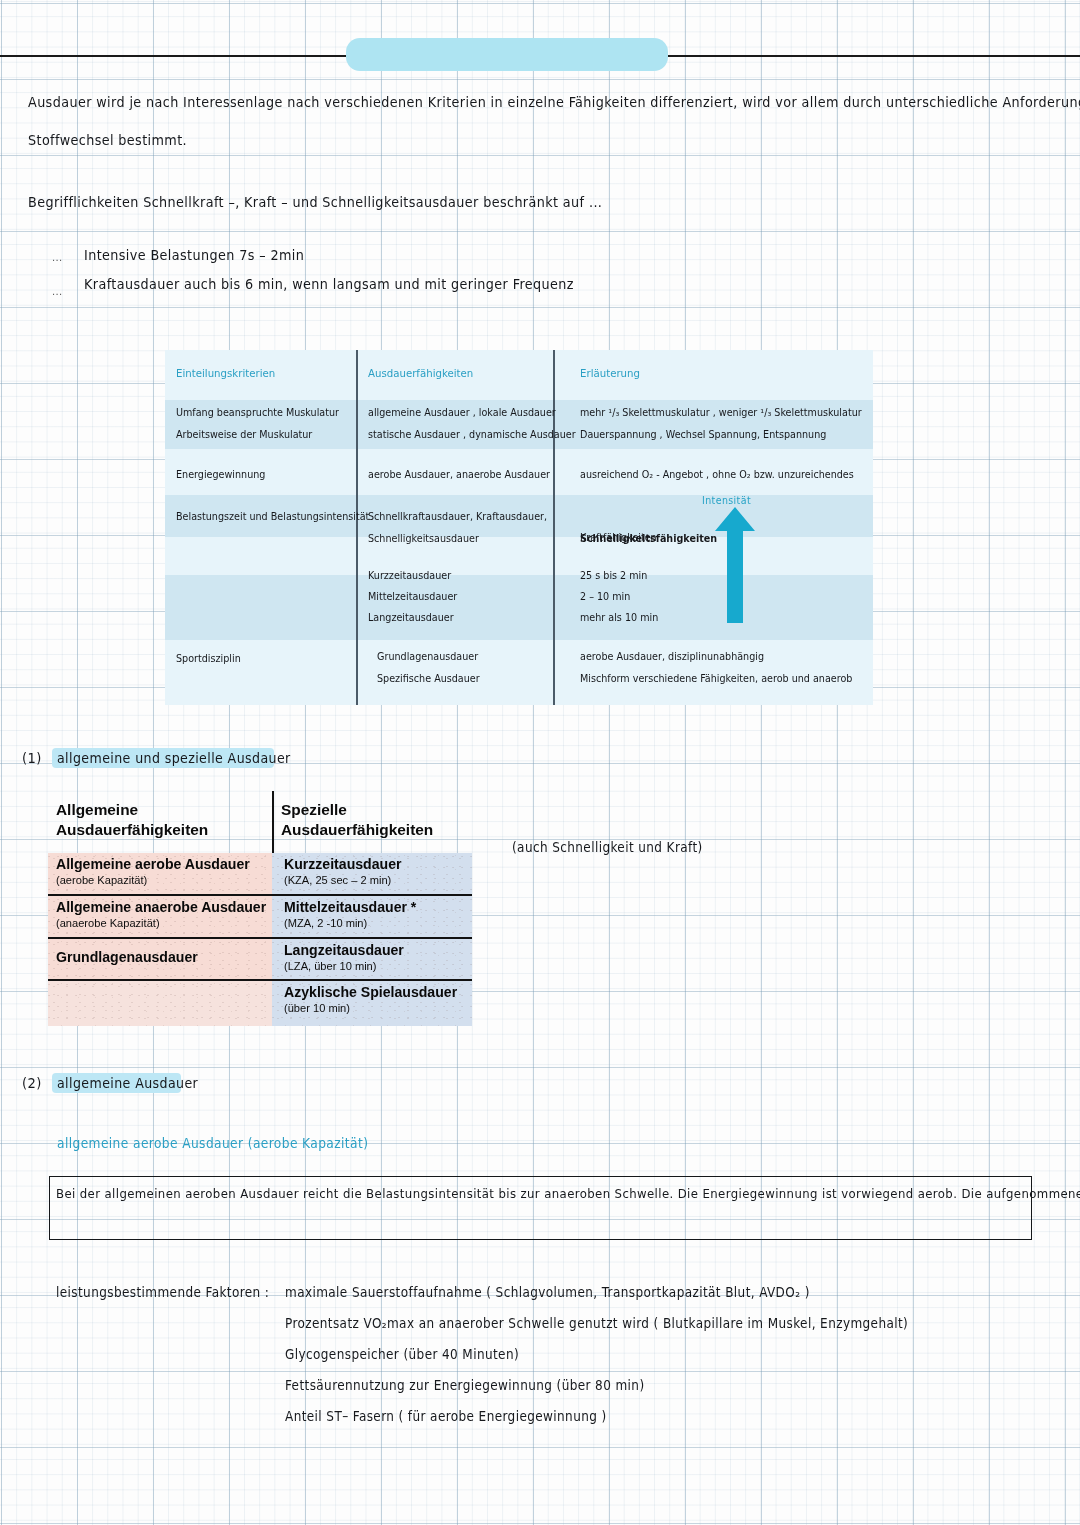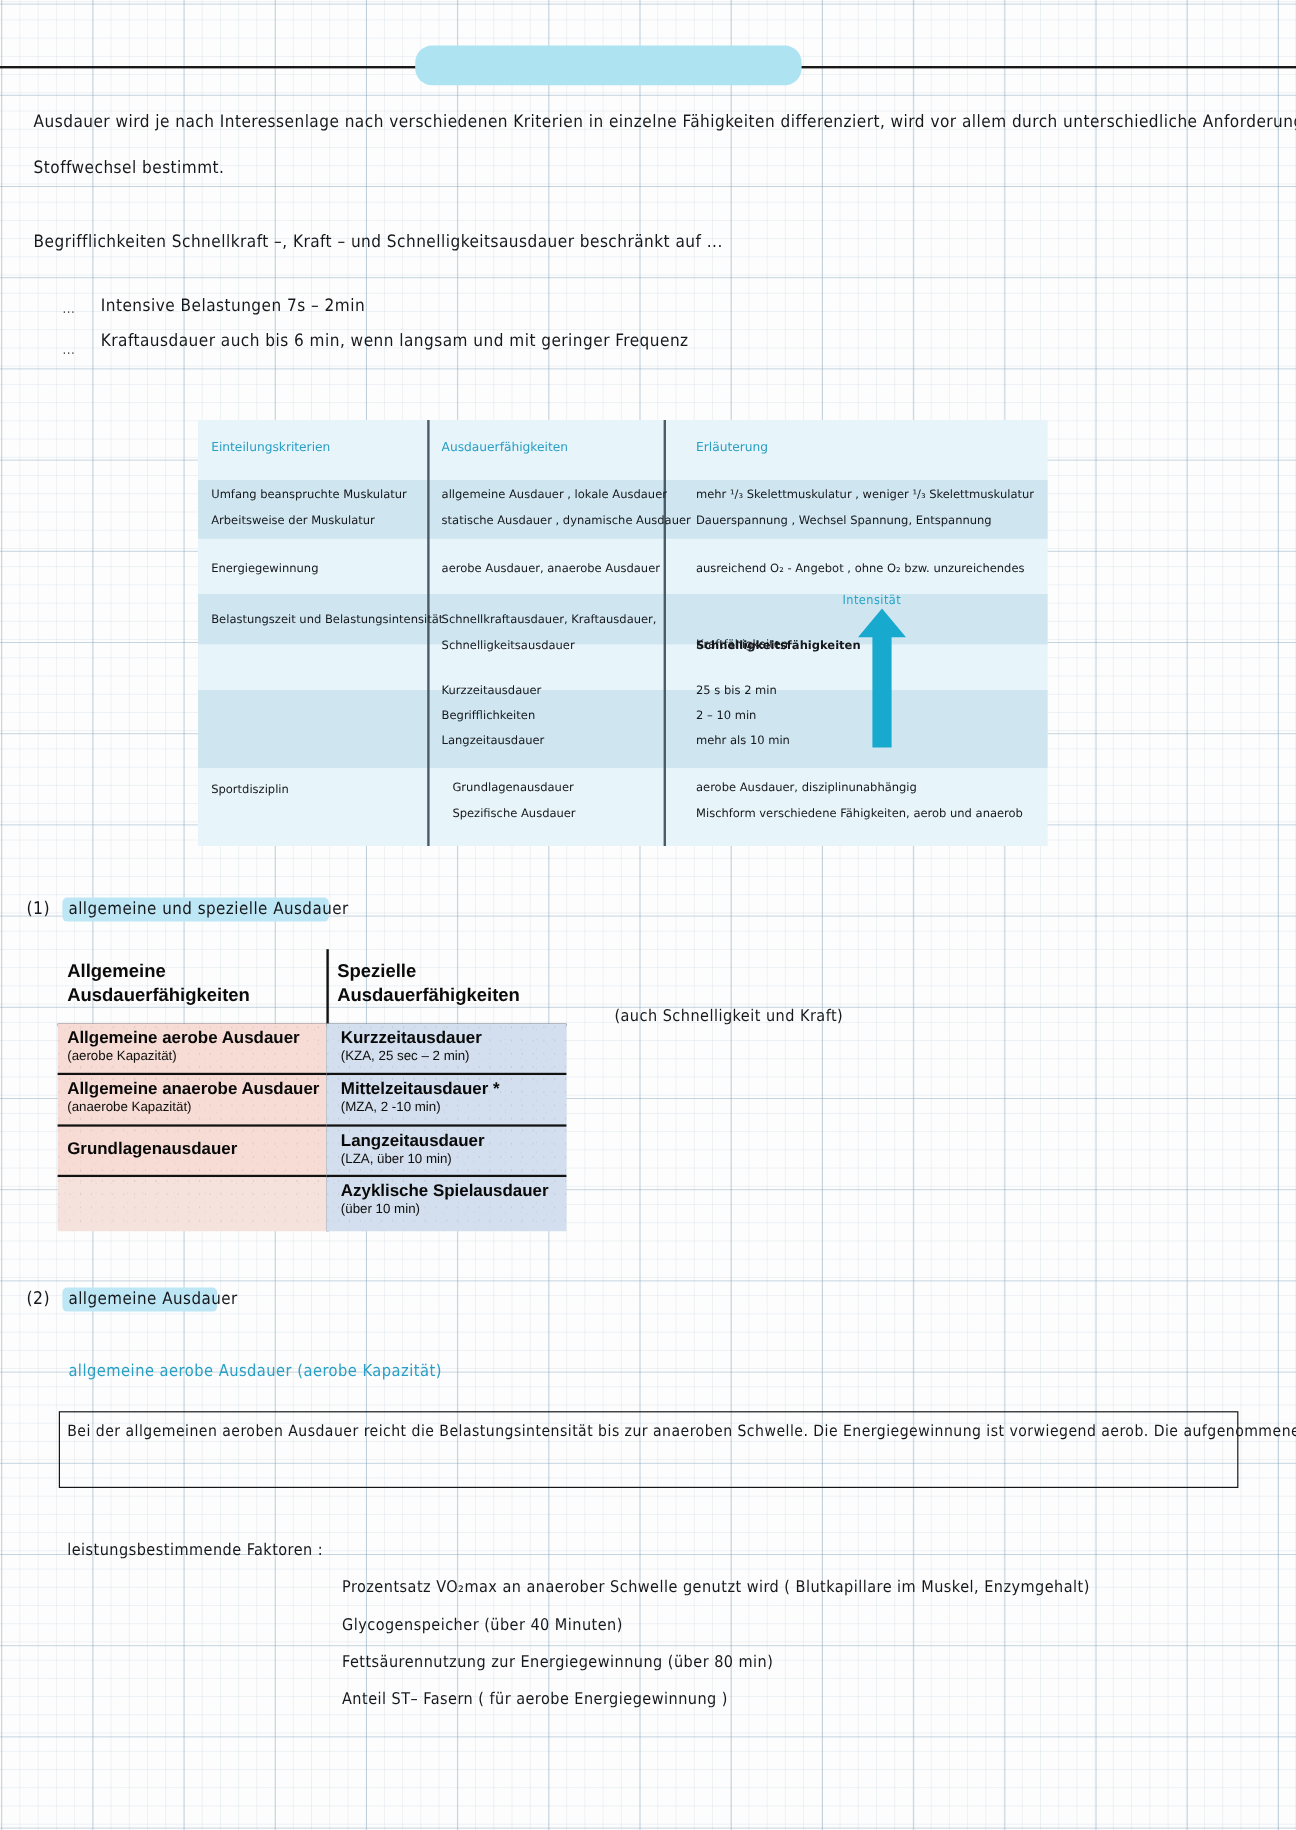--- a/index.html
+++ b/index.html
@@ -270,21 +270,21 @@
     <div class="ct-cell" style="left:203px; top:120px;">aerobe Ausdauer,  anaerobe Ausdauer</div>
     <div class="ct-cell" style="left:415px; top:120px;">ausreichend O₂ - Angebot ,  ohne O₂   bzw. unzureichendes</div>
 
     <div class="ct-cell" style="left:11px;  top:162px;">Belastungszeit und  Belastungsintensität</div>
     <div class="ct-cell" style="left:203px; top:162px;">Schnellkraftausdauer, Kraftausdauer,</div>
     <div class="ct-cell" style="left:203px; top:184px;">Schnelligkeitsausdauer</div>
     <div class="ct-cell" style="left:415px; top:162px;margin-top:21px;">Kraftfähigkeiten</div>
     <div class="ct-cell" style="left:415px; top:184px;font-weight:bold;">Schnelligkeitsfähigkeiten</div>
 
     <div class="ct-cell" style="left:203px; top:221px;">Kurzzeitausdauer</div>
-    <div class="ct-cell" style="left:203px; top:242px;">Begrifflichkeiten</div>
+    <div class="ct-cell" style="left:203px; top:242px;">Mittelzeitausdauer</div>
     <div class="ct-cell" style="left:203px; top:263px;">Langzeitausdauer</div>
     <div class="ct-cell" style="left:415px; top:221px;">25 s  bis 2 min</div>
     <div class="ct-cell" style="left:415px; top:242px;">2 – 10 min</div>
     <div class="ct-cell" style="left:415px; top:263px;">mehr als 10 min</div>
 
     <div class="ct-cell" style="left:11px;  top:304px;">Sportdisziplin</div>
     <div class="ct-cell" style="left:212px; top:302px;">Grundlagenausdauer</div>
     <div class="ct-cell" style="left:212px; top:324px;">Spezifische Ausdauer</div>
     <div class="ct-cell" style="left:415px; top:302px;">aerobe Ausdauer, disziplinunabhängig</div>
     <div class="ct-cell" style="left:415px; top:324px;">Mischform verschiedene Fähigkeiten,  aerob und  anaerob</div>
@@ -357,18 +357,19 @@
   <div class="sec-num hw" style="left:22px; top:1075px;">(2)</div>
   <div class="sec-hl" style="left:52px; top:1073px; width:129px; height:20px;"></div>
   <div class="sec-label hw" style="left:57px; top:1075px;">allgemeine Ausdauer</div>
 
   <div class="hw" style="position:absolute; left:57px; top:1135px; font-size:13.6px; color:#2a9fc4; white-space:nowrap;">allgemeine  aerobe Ausdauer   (aerobe Kapazität)</div>
 
   <div id="definition-box"></div>
   <div class="def-line hw" style="left:56px; top:1186px;">Bei der allgemeinen  aeroben Ausdauer reicht die Belastungsintensität bis zur anaeroben Schwelle. Die Energiegewinnung  ist vorwiegend aerob. Die aufgenommene</div>
 
   <div class="factor-line hw" style="left:56px; top:1285px;">leistungsbestimmende Faktoren :</div>
+  <div class="factor-line hw" style="left:285px; top:1285px;">maximale Sauerstoffaufnahme ( Schlagvolumen, Transportkapazität Blut,  AVDO₂ )</div>
   <div class="factor-line hw" style="left:285px; top:1316px;">Prozentsatz  VO₂max an anaerober Schwelle genutzt wird  ( Blutkapillare im Muskel, Enzymgehalt)</div>
   <div class="factor-line hw" style="left:285px; top:1347px;">Glycogenspeicher (über  40 Minuten)</div>
   <div class="factor-line hw" style="left:285px; top:1378px;">Fettsäurennutzung zur Energiegewinnung  (über 80 min)</div>
   <div class="factor-line hw" style="left:285px; top:1409px;">Anteil ST– Fasern  ( für aerobe Energiegewinnung )</div>
 
 </div>
 
 </body></html>

